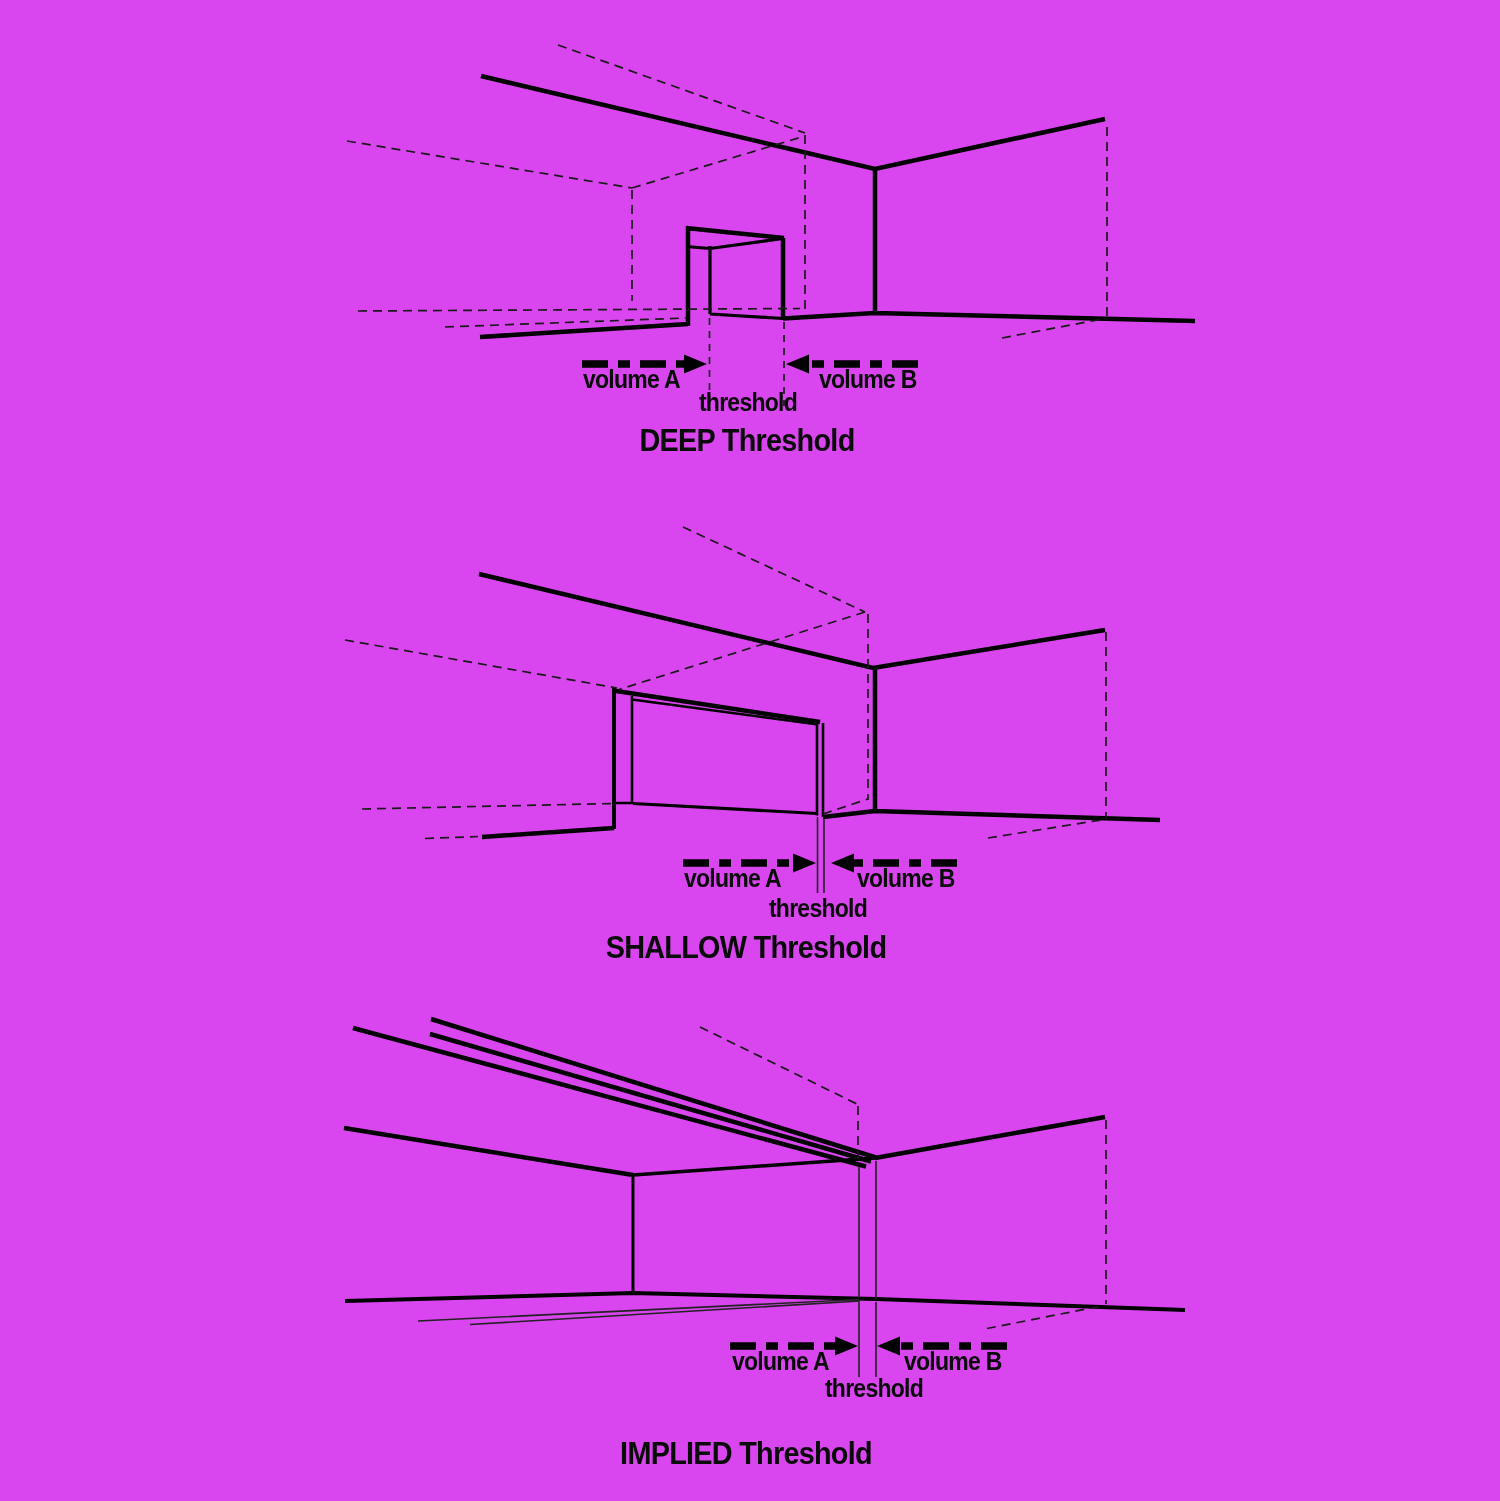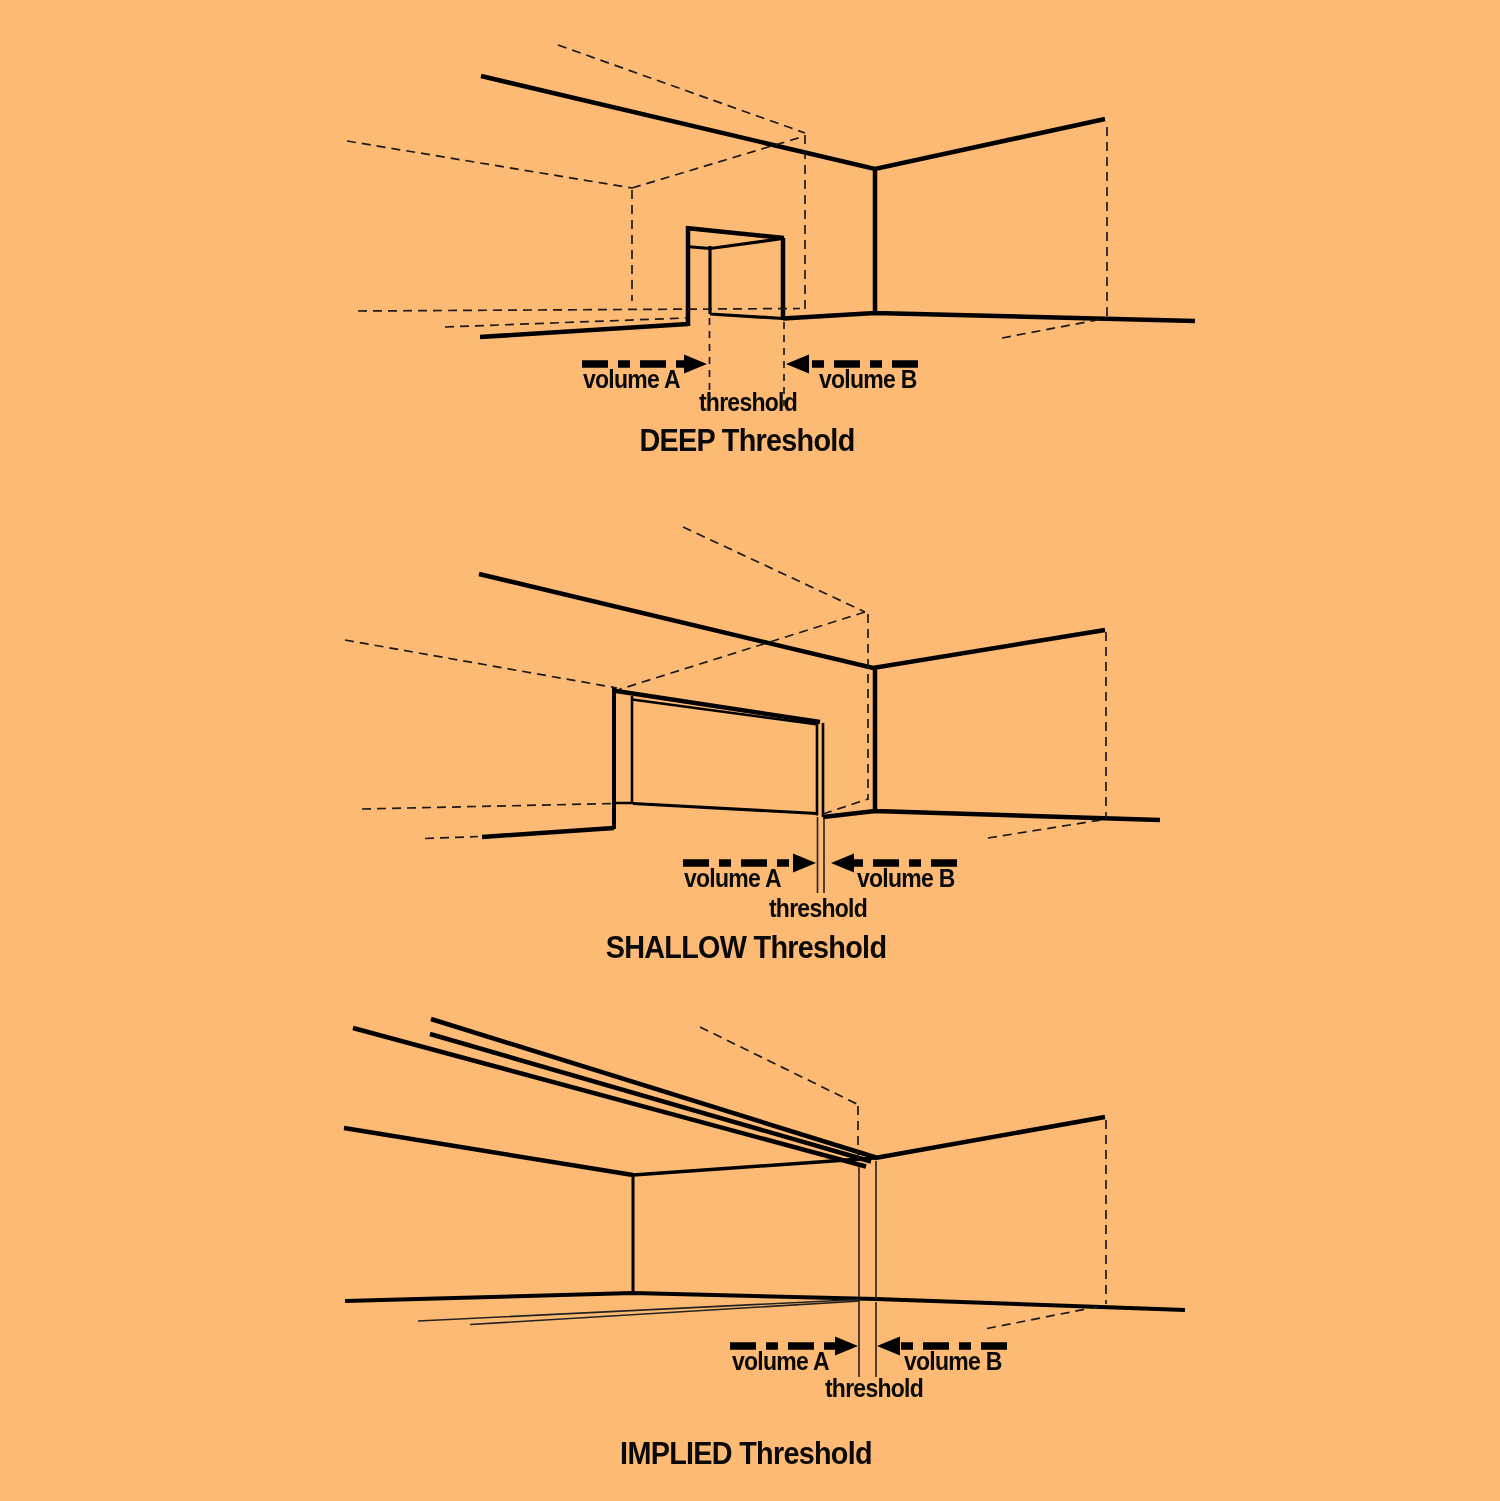--- a/index.html
+++ b/index.html
@@ -1,19 +1,19 @@
 <!DOCTYPE html>
 <html><head>
 <meta charset="utf-8">
 <style>
   html,body{margin:0;padding:0;background:#ffffff;}
   #stage{
     position:relative;
     width:1500px;height:1501px;
-    background:#fdba74;
+    background:#d946ef;
     overflow:hidden;
     font-family:"Liberation Sans",sans-serif;
   }
   #linework{position:absolute;left:0;top:0;}
   .label{
     position:absolute;
     font-family:"Liberation Sans",sans-serif;
     font-weight:bold;
     color:#0a0a0a;
     white-space:nowrap;

